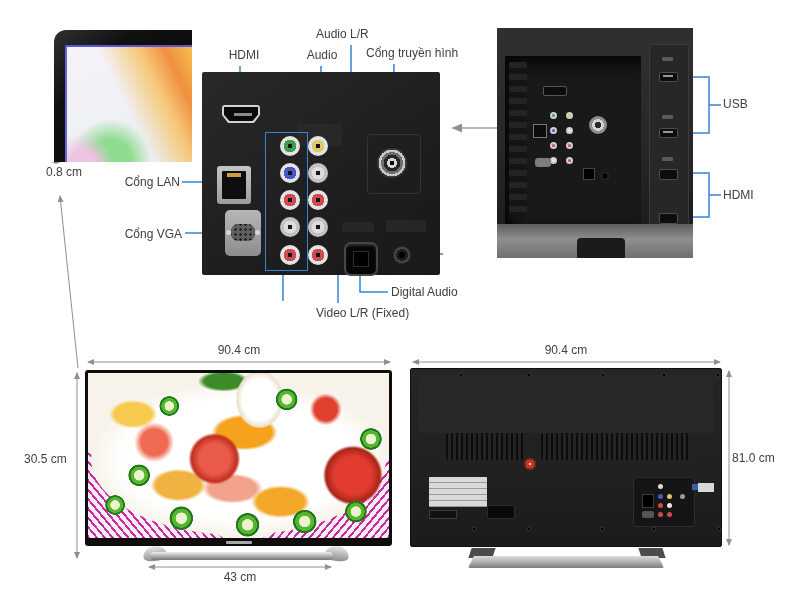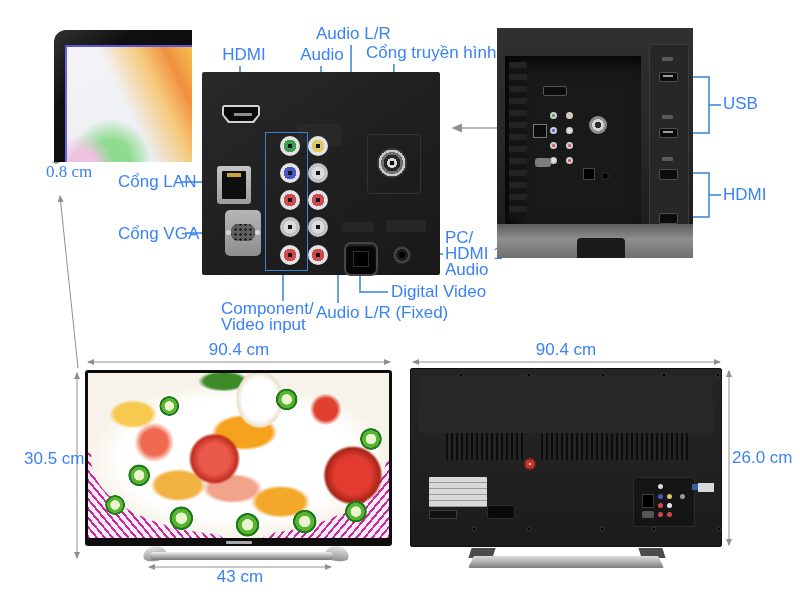--- a/index.html
+++ b/index.html
@@ -1,20 +1,20 @@
 <!DOCTYPE html>
 <html><head>
 <meta charset="utf-8">
 <style>
   html,body{margin:0;padding:0;background:#fff;}
   .canvas{position:relative;width:800px;height:600px;background:#fff;overflow:hidden;
           font-family:"Liberation Sans","DejaVu Sans",sans-serif;}
   svg.overlay{position:absolute;left:0;top:0;width:800px;height:600px;pointer-events:none;}
 
-  .label{position:absolute;font-size:17px;color:#3b82f6;white-space:nowrap;line-height:16px;}
+  .label{position:absolute;font-size:12px;color:#404040;white-space:nowrap;line-height:16px;}
   .ctr{text-align:center;}
   .rgt{text-align:right;}
 
   
   .closeup{position:absolute;left:46px;top:4px;width:146px;height:158px;background:#fff;overflow:hidden;}
   .closeup .frame{position:absolute;left:8px;top:26px;right:0;bottom:0;
      background:linear-gradient(135deg,#303030 0%,#101010 30%,#0a0a0a 100%);
      border-top-left-radius:12px;}
   .closeup .screen{position:absolute;left:19px;top:41px;right:0;bottom:0;
      background:
@@ -174,21 +174,21 @@
       <polyline points="709,105 721,105"></polyline>
       <polyline points="676,173 709,173 709,217 676,217"></polyline>
       <polyline points="709,195 721,195"></polyline>
     </g>
   </svg>
 
   <div class="closeup">
     <div class="frame"></div>
     <div class="screen"></div>
   </div>
-  <div class="label" style="left:46px;top:164px;font-family:Liberation Serif, serif;">0.8 cm</div>
+  <div class="label" style="left:46px;top:164px;">0.8 cm</div>
 
   <div class="panel">
     <div class="molded" style="left:95px;top:52px;width:45px;height:22px;"></div>
     <div class="molded" style="left:140px;top:150px;width:32px;height:10px;"></div>
     <div class="molded" style="left:184px;top:148px;width:40px;height:12px;"></div>
     <div class="hdmi-out">
       <div class="hdmi-in">
           <div class="hdmi-pin"></div>
         </div>
     </div>
@@ -221,31 +221,22 @@
       </div>
     <div class="pcjack"></div>
   </div>
 
   <div class="label ctr" style="left:222px;top:47px;width:44px;">HDMI</div>
   <div class="label ctr" style="left:297px;top:47px;width:50px;">Audio</div>
   <div class="label" style="left:316px;top:26px;">Audio L/R</div>
   <div class="label" style="left:366px;top:45px;">Cổng truyền hình</div>
   <div class="label rgt" style="left:118px;top:174px;width:62px;">Cổng LAN</div>
   <div class="label rgt" style="left:118px;top:226px;width:64px;">Cổng VGA</div>
-  <div class="label" style="left:221px;top:301px;">
-    <div>Component/</div>
-    <div>Video input</div>
-  </div>
-  <div class="label" style="left:316px;top:305px;">Audio L/R (Fixed)</div>
-  <div class="label" style="left:391px;top:284px;">Digital Video</div>
-  <div class="label" style="left:445px;top:230px;">
-    <div>PC/</div>
-    <div>HDMI 1</div>
-    <div>Audio</div>
-  </div>
+  <div class="label" style="left:316px;top:305px;">Video L/R (Fixed)</div>
+  <div class="label" style="left:391px;top:284px;">Digital Audio</div>
 
   <div class="backphoto">
     <div class="recess">
       <div class="ridges"></div>
     </div>
     <div class="mini" style="left:46px;top:58px;width:22px;height:8px;background:#0c0c0c;border:1px solid #555;border-radius:2px;"></div>
     <div class="dot" style="left:53px;top:84px;background:#3f9d4e;"></div>
     <div class="dot" style="left:69px;top:84px;background:#ddc96a;"></div>
     <div class="dot" style="left:53px;top:99px;background:#4a56c8;"></div>
     <div class="dot" style="left:69px;top:99px;background:#e8e8e8;"></div>
@@ -287,21 +278,21 @@
       <div class="food"></div>
     </div>
     <div class="flogo"></div>
   </div>
   <div class="ffoot" style="left:143px;top:546px;transform:rotate(-8deg);"></div>
   <div class="ffoot" style="left:325px;top:546px;transform:rotate(8deg);"></div>
   <div class="fbar"></div>
   <div class="label ctr" style="left:208px;top:569px;width:64px;">43 cm</div>
 
   <div class="label ctr" style="left:531px;top:342px;width:70px;">90.4 cm</div>
-  <div class="label" style="left:732px;top:450px;">26.0 cm</div>
+  <div class="label" style="left:732px;top:450px;">81.0 cm</div>
   <div class="backtv">
     <div class="back-upper"></div>
     <div class="vent" style="left:35px;width:78px;"></div>
     <div class="vent" style="left:130px;width:67px;"></div>
     <div class="vent" style="left:200px;width:78px;"></div>
     <div class="blogo"></div>
     <div class="sticker"></div>
     <div class="sticker2"></div>
     <div class="pwr"></div>
     <div class="brecess">

